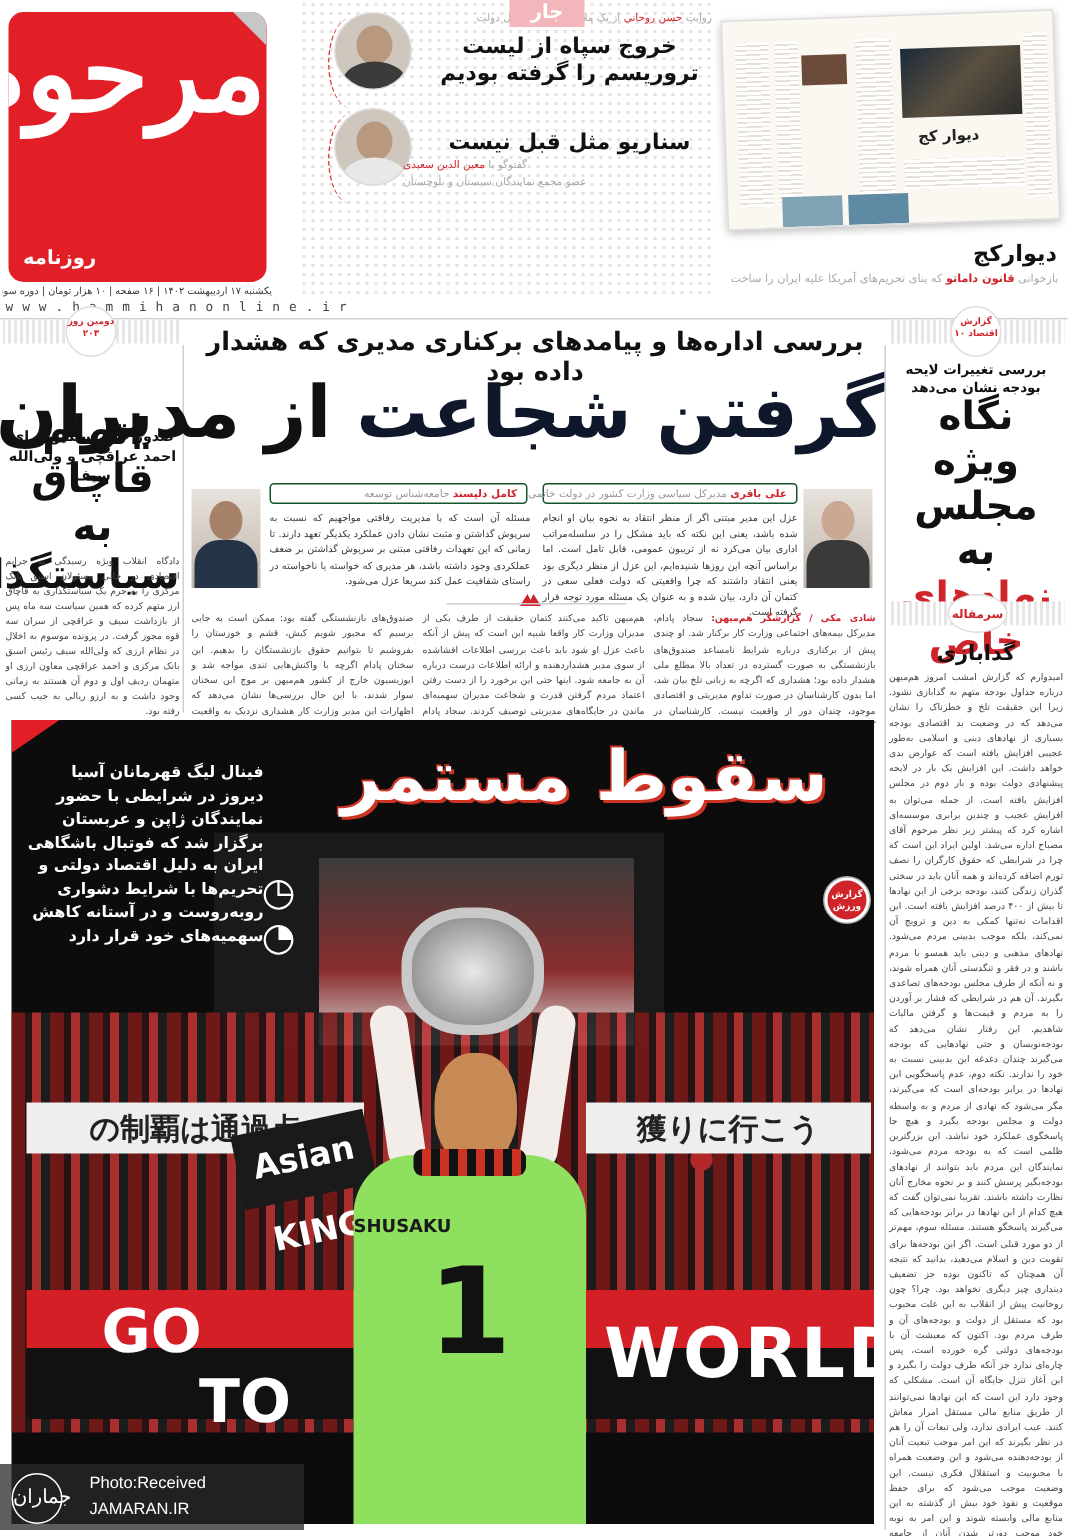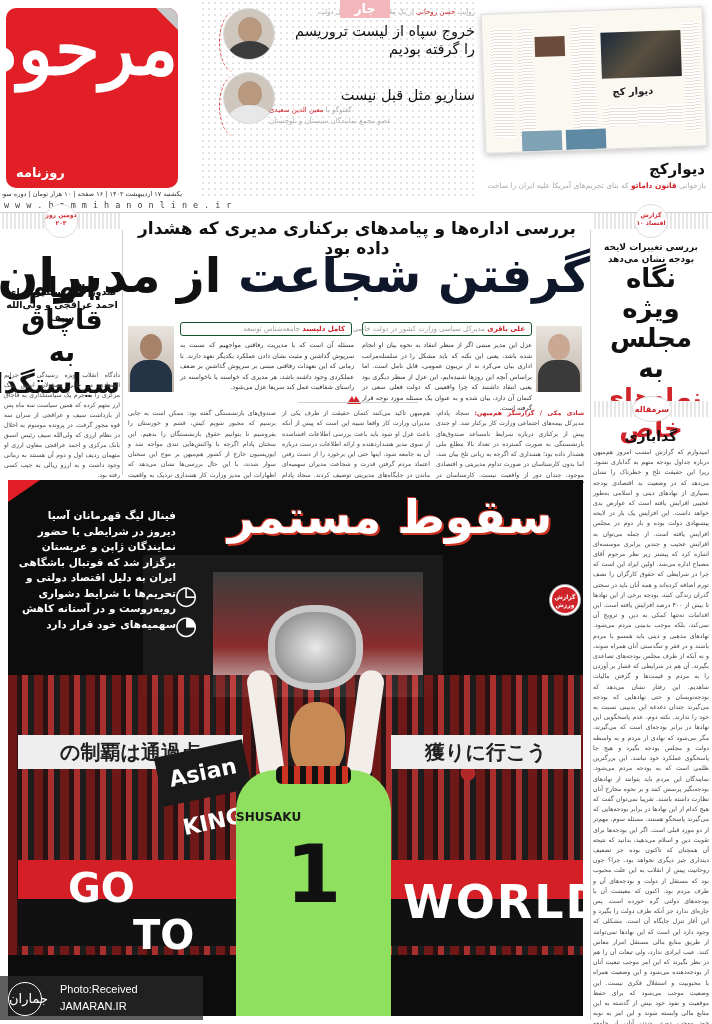--- a/index.html
+++ b/index.html
@@ -19,21 +19,21 @@
   
   #interviews { left: 200px; top: 0; width: 275px; height: 200px; }
   #jar-badge { left: 340px; top: 0; width: 50px; height: 18px; background: #f2b6bb; color: #fff; font-size: 13px; font-weight: bold; text-align: center; line-height: 18px; }
   .iv { position: absolute; right: 0; width: 270px; }
   .iv .avatar { position: absolute; left: 18px; width: 52px; height: 52px; border-radius: 50%; border: 1px solid #ddd; background: #cfc6bd; overflow: hidden; }
   .iv .avatar .head { position: absolute; left: 14px; top: 8px; width: 24px; height: 26px; border-radius: 50%; background: #b8987f; }
   .iv .avatar .body { position: absolute; left: 4px; top: 32px; width: 44px; height: 30px; border-radius: 50% 50% 0 0; background: #3b3b3b; }
   .iv .arc { position: absolute; left: 14px; width: 30px; height: 60px; border-left: 1.5px dashed #d33; border-radius: 50%; }
   .iv .kicker { font-size: 7px; color: #aaa; padding-right: 0; text-align: right; width: 200px; position: absolute; right: 0; }
   .iv .kicker .nm { color: #d0242b; }
-  .iv .title { position: absolute; right: 0; width: 190px; text-align: right; font-weight: normal; font-size: 14.5px; line-height: 18px; color: #111; }
+  .iv .title { position: absolute; right: 0; width: 190px; text-align: center; font-weight: bold; font-size: 14.5px; line-height: 18px; color: #111; }
   .iv .meta { position: absolute; right: 16px; width: 190px; text-align: left; font-size: 7px; color: #aaa; }
   .iv .meta .nm { color: #d0242b; }
 
   
   #thumb { left: 483px; top: 10px; width: 222px; height: 140px; background: #fbf8f2; border: 1px solid #ddd; box-shadow: 0 2px 6px rgba(0,0,0,.25); transform: rotate(-2deg); overflow: hidden; }
   #thumb .col { position: absolute; top: 14px; height: 110px; background: repeating-linear-gradient(#fff 0 2px, #e6e0d6 2px 3px); }
   #thumb .ph1 { position: absolute; left: 118px; top: 22px; width: 80px; height: 46px; background: linear-gradient(135deg,#1c2a3a,#5a5040,#2c2c2c); }
   #thumb .ph2 { position: absolute; left: 52px; top: 24px; width: 30px; height: 20px; background: #6b4c3a; }
   #thumb .ph3 { position: absolute; left: 36px; top: 118px; width: 40px; height: 20px; background: #7fa2b5; }
   #thumb .ph4 { position: absolute; left: 80px; top: 118px; width: 40px; height: 20px; background: #5f8aa3; }

